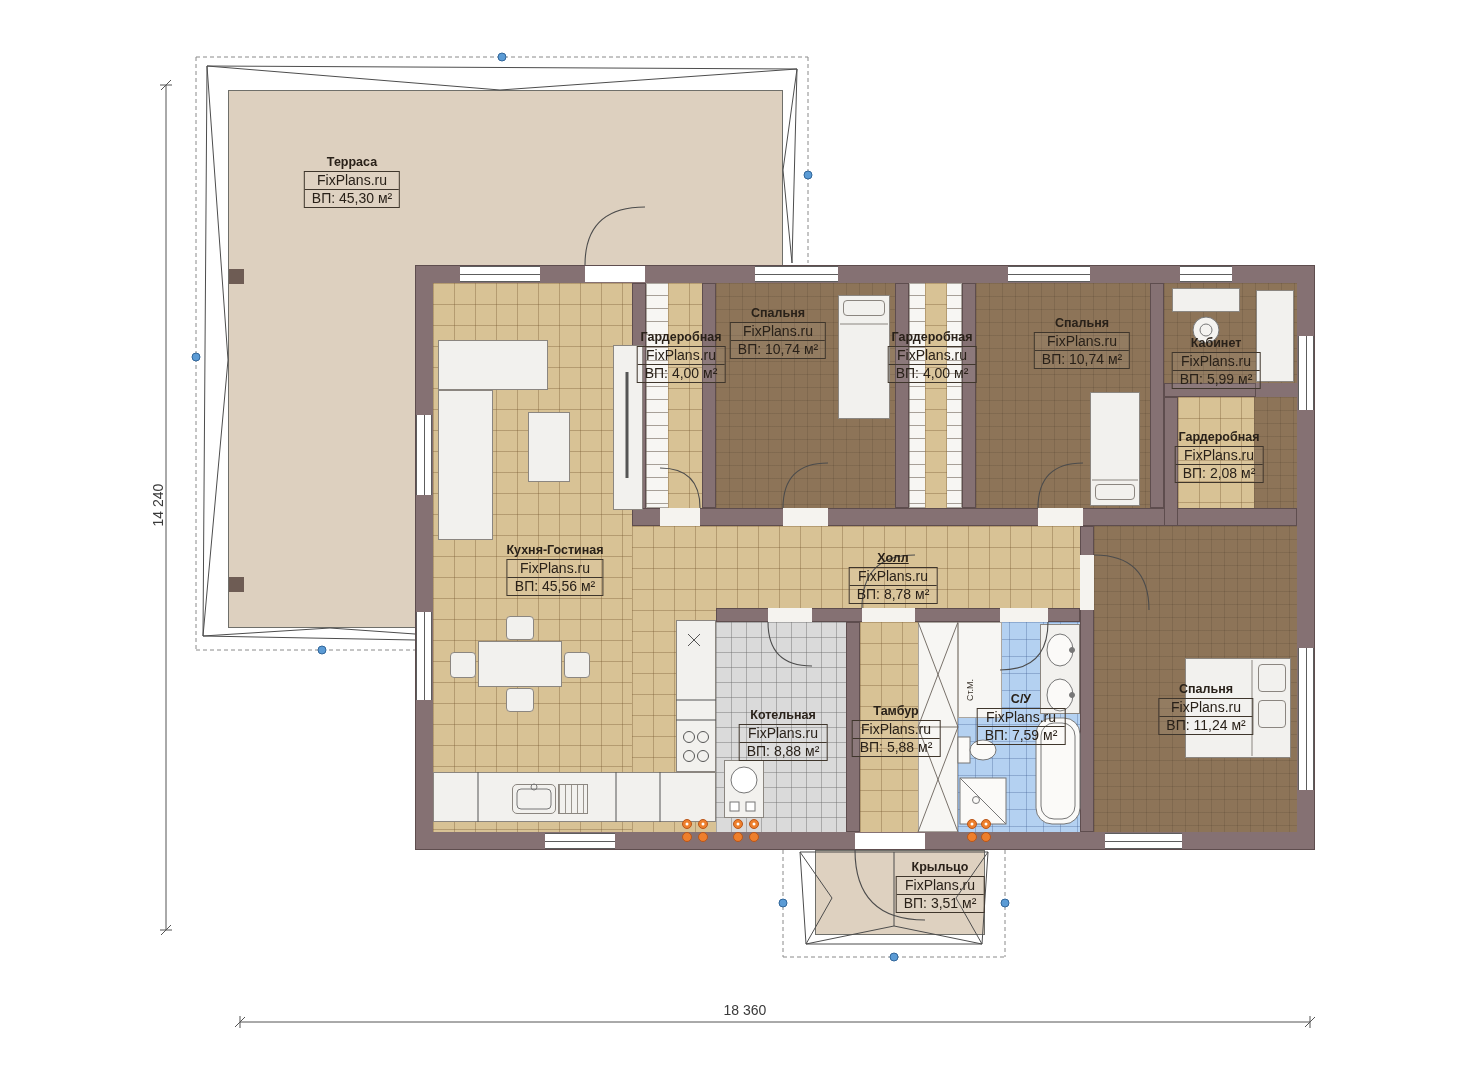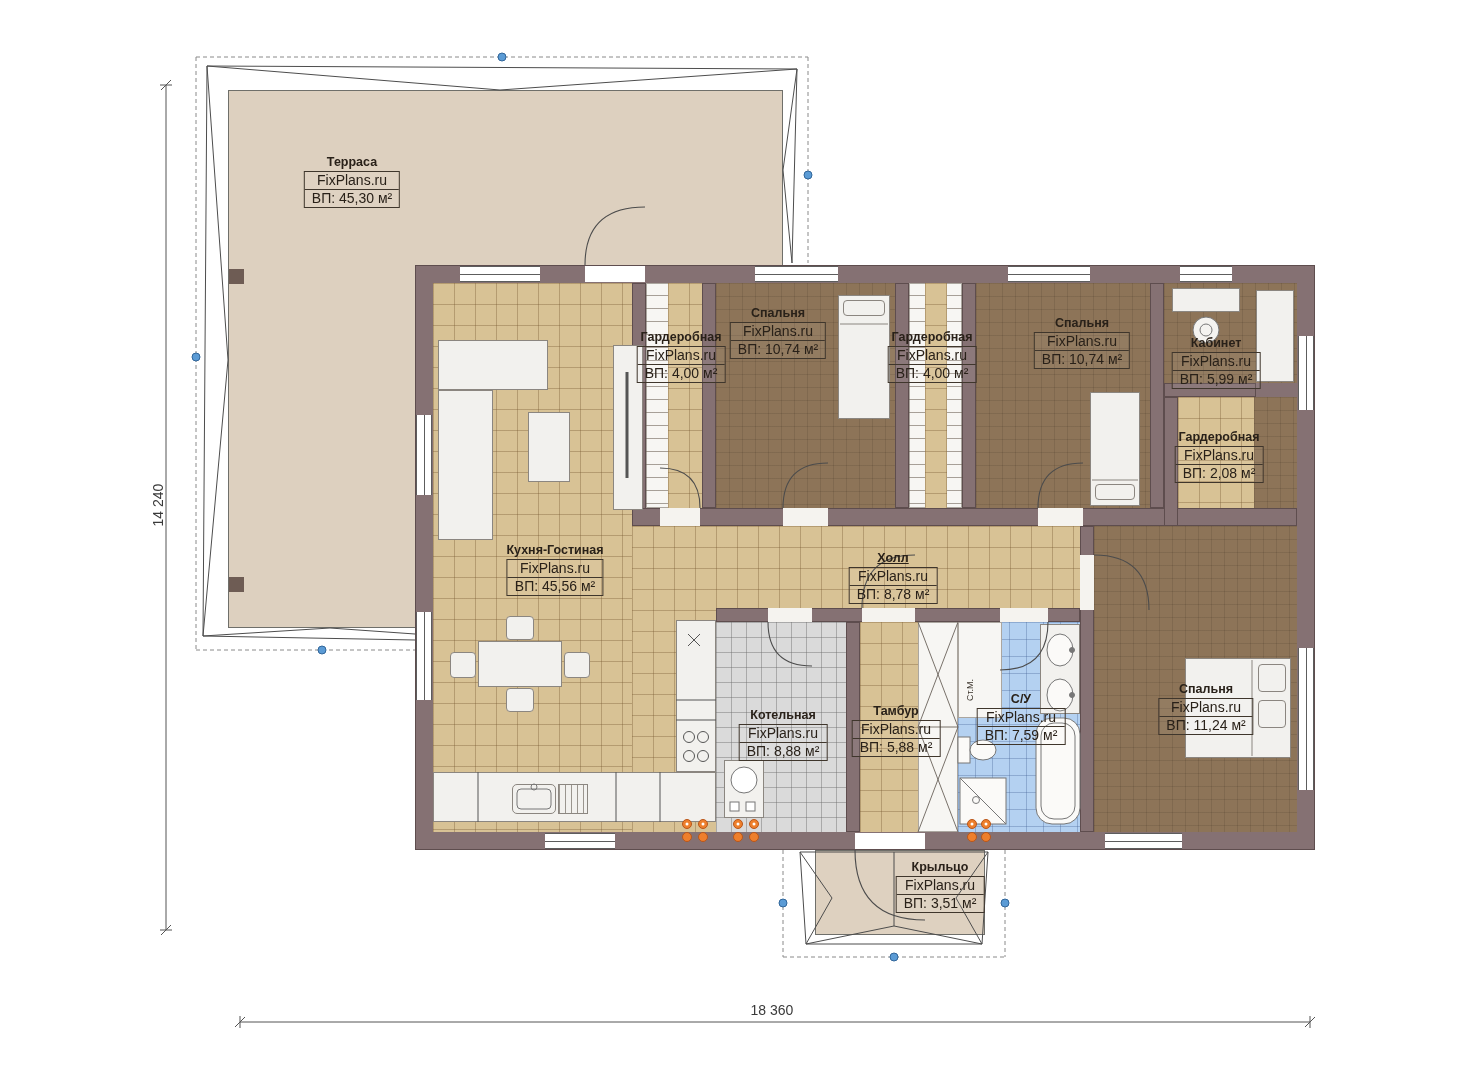--- a/index.html
+++ b/index.html
@@ -339,15 +339,15 @@
     <div class="room-name">Крыльцо</div>
     <div class="room-box">
       <div class="row">FixPlans.ru</div>
       <div class="row">ВП: 3,51 м²</div>
     </div>
   </div>
 
   <div class="vtext" style="left:970px;top:690px;">Ст.М.</div>
 
   <div class="dim-label" style="left:158px;top:505px;transform:translate(-50%,-50%) rotate(-90deg);">14 240</div>
-  <div class="dim-label" style="left:772px;top:1002px;transform:translateX(-50%);">18 360</div>
+  <div class="dim-label" style="left:745px;top:1002px;transform:translateX(-50%);">18 360</div>
 
 </div>
 
 </body></html>

